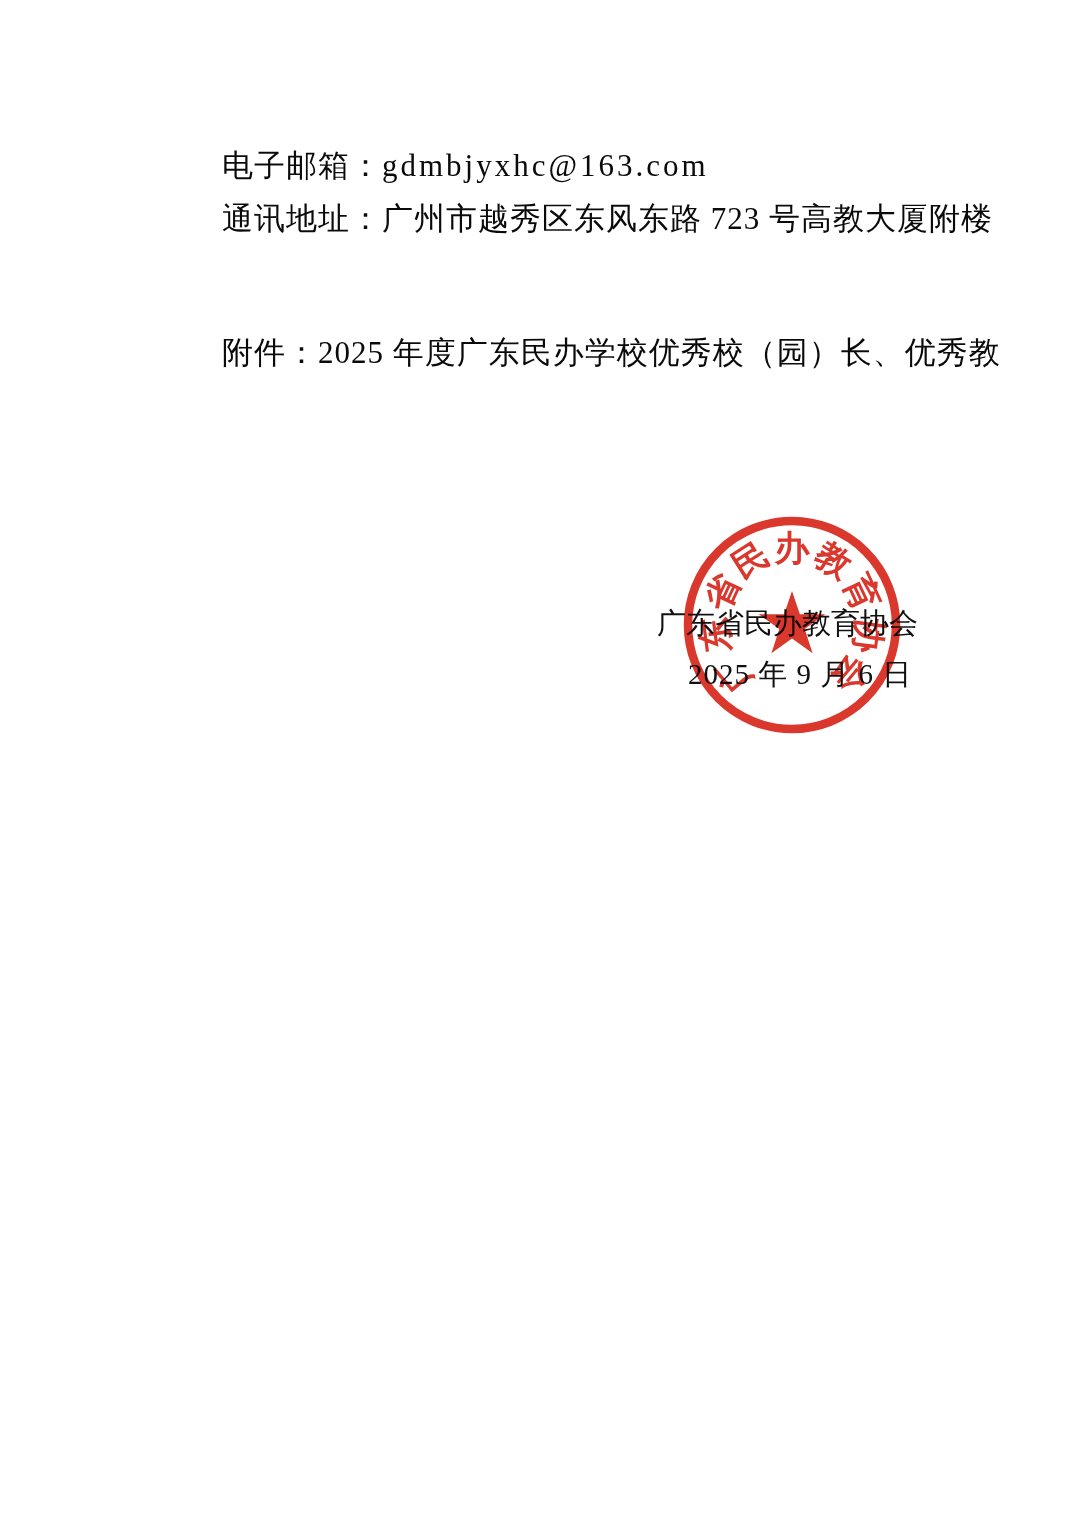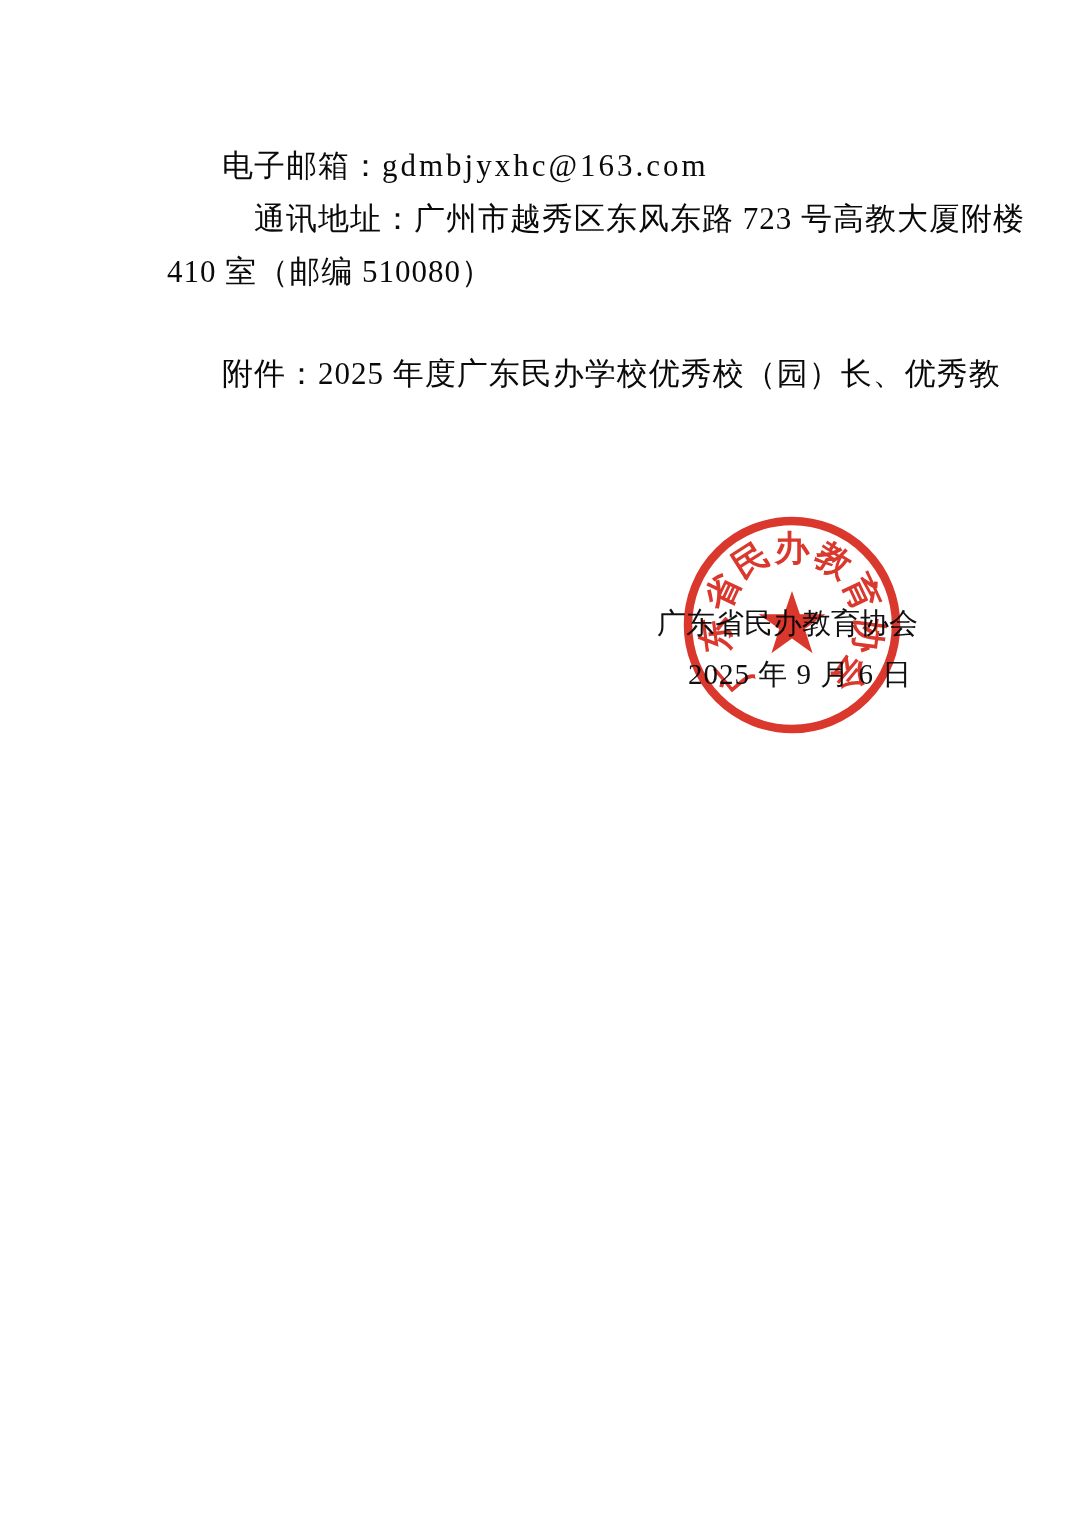--- a/index.html
+++ b/index.html
@@ -56,27 +56,26 @@
 </style>
 </head>
 <body>
 
 <div class="page">
 
   <div class="line" style="left:222px; top:145px;">
     <span class="label">电子邮箱：</span><span class="value">gdmbjyxhc@163.com</span>
   </div>
 
-  <div class="line" style="left:222px; top:198px;margin-left:32px;">
+  <div class="line" style="left:222px; top:198px;">
     <span class="label">通讯地址：</span><span>广州市越秀区东风东路 723 号高教大厦附楼</span>
   </div>
 
-  <div class="line" style="left:167px; top:251px;">410 室（邮编 510080）</div>
 
-  <div class="line" style="left:222px; top:353px;">附件：2025 年度广东民办学校优秀校（园）长、优秀教</div>
+  <div class="line" style="left:222px; top:332px;">附件：2025 年度广东民办学校优秀校（园）长、优秀教</div>
 
 
   <div class="sig" style="left:657px; top:604px; letter-spacing:0px;">广东省民办教育协会</div>
 
   <div class="sig" style="left:688px; top:655px; letter-spacing:1px;">2025 年 9 月 6 日</div>
 
   <div class="seal-wrap">
     <svg width="230" height="230" viewBox="0 0 230 230">
       <circle cx="115" cy="115" r="104" fill="none" stroke="#d8271d" stroke-width="8.5"></circle>
       <polygon fill="#d8271d" points="115,81 122.9,104.2 148.3,104.2 127.7,119.1 135.6,143.3 115,128.4 94.4,143.3 102.3,119.1 81.7,104.2 107.1,104.2"></polygon>

